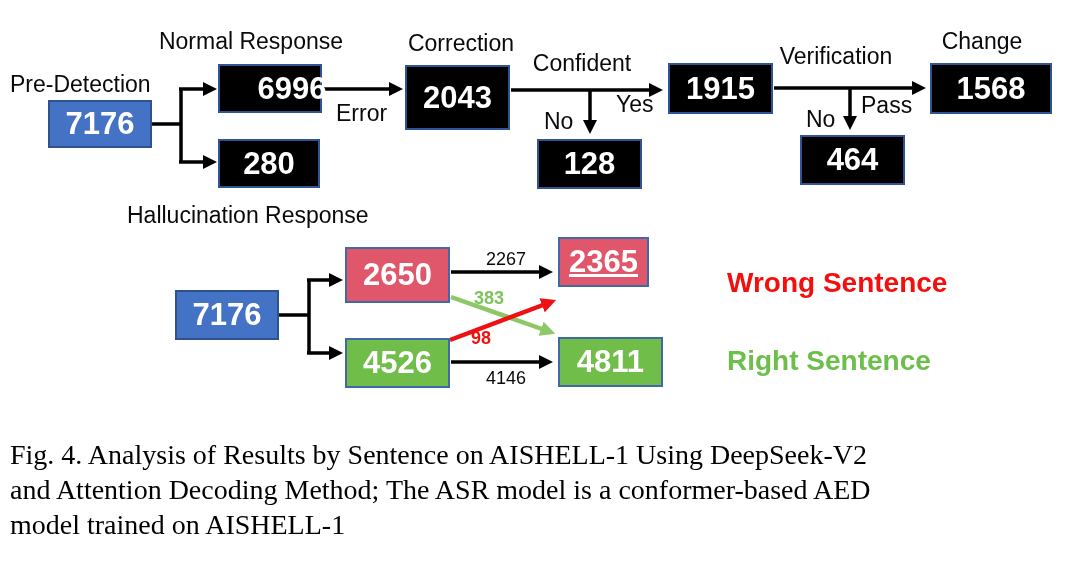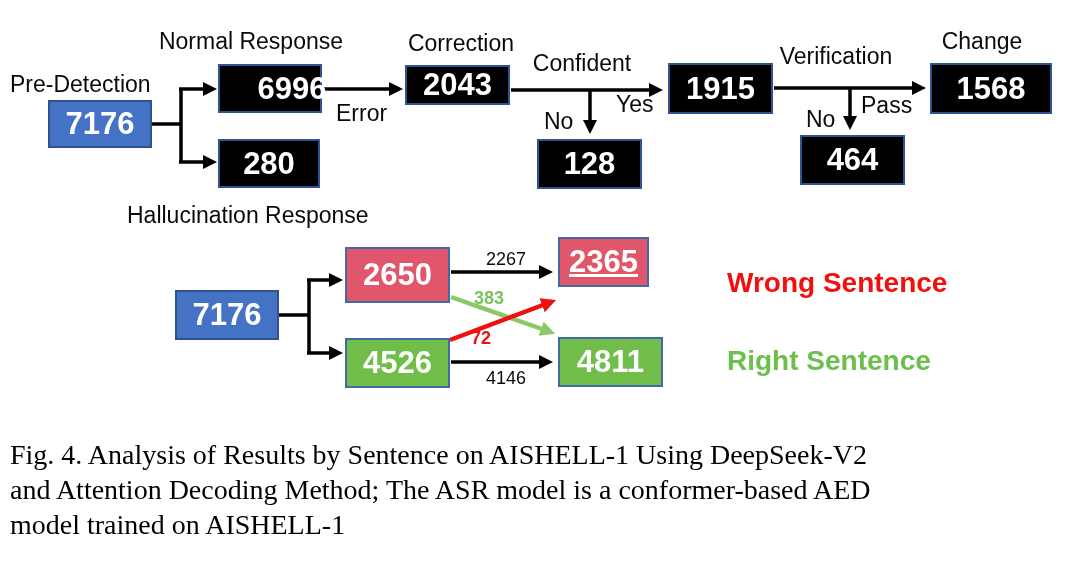--- a/index.html
+++ b/index.html
@@ -88,37 +88,37 @@
   <div class="lbl" style="left:544px;top:109px;">No</div>
   <div class="lbl" style="left:616px;top:92px;">Yes</div>
   <div class="lbl center" style="left:773px;top:44px;width:126px;">Verification</div>
   <div class="lbl" style="left:806px;top:107px;">No</div>
   <div class="lbl" style="left:861px;top:93px;">Pass</div>
   <div class="lbl center" style="left:936px;top:29px;width:92px;">Change</div>
 
   <div class="node blue" style="left:48px;top:100px;width:104px;height:48px;">7176</div>
   <div class="node black" style="left:218px;top:64px;width:104px;height:49px;padding-left:44px;">6996</div>
   <div class="node black" style="left:218px;top:139px;width:102px;height:49px;">280</div>
-  <div class="node black" style="left:405px;top:65px;width:105px;height:40px;">2043</div>
+  <div class="node black" style="left:405px;top:65px;width:105px;height:65px;">2043</div>
   <div class="node black" style="left:537px;top:139px;width:105px;height:50px;">128</div>
   <div class="node black" style="left:668px;top:63px;width:105px;height:51px;">1915</div>
   <div class="node black" style="left:800px;top:135px;width:105px;height:50px;">464</div>
   <div class="node black" style="left:930px;top:63px;width:122px;height:51px;">1568</div>
 
   <div class="lbl" style="left:127px;top:203px;">Hallucination Response</div>
 
   <div class="node blue" style="left:175px;top:290px;width:104px;height:50px;">7176</div>
   <div class="node red" style="left:345px;top:247px;width:105px;height:56px;">2650</div>
   <div class="node green" style="left:345px;top:338px;width:105px;height:50px;">4526</div>
   <div class="node red" style="left:558px;top:237px;width:91px;height:50px;text-decoration:underline;">2365</div>
   <div class="node green" style="left:558px;top:337px;width:105px;height:50px;">4811</div>
 
   <div class="edge-num" style="left:486px;top:250px;">2267</div>
   <div class="edge-num green" style="left:474px;top:289px;">383</div>
-  <div class="edge-num red" style="left:471px;top:329px;">72</div>
+  <div class="edge-num red" style="left:471px;top:329px;">98</div>
   <div class="edge-num" style="left:486px;top:369px;">4146</div>
 
   <div class="legend wrong" style="left:727px;top:268px;">Wrong Sentence</div>
   <div class="legend right" style="left:727px;top:346px;">Right Sentence</div>
 
   <div class="caption">
     <div>Fig. 4.  Analysis of Results by Sentence on AISHELL-1 Using DeepSeek-V2</div>
     <div>and Attention Decoding Method; The ASR model is a conformer-based AED</div>
     <div>model trained on AISHELL-1</div>
   </div>

